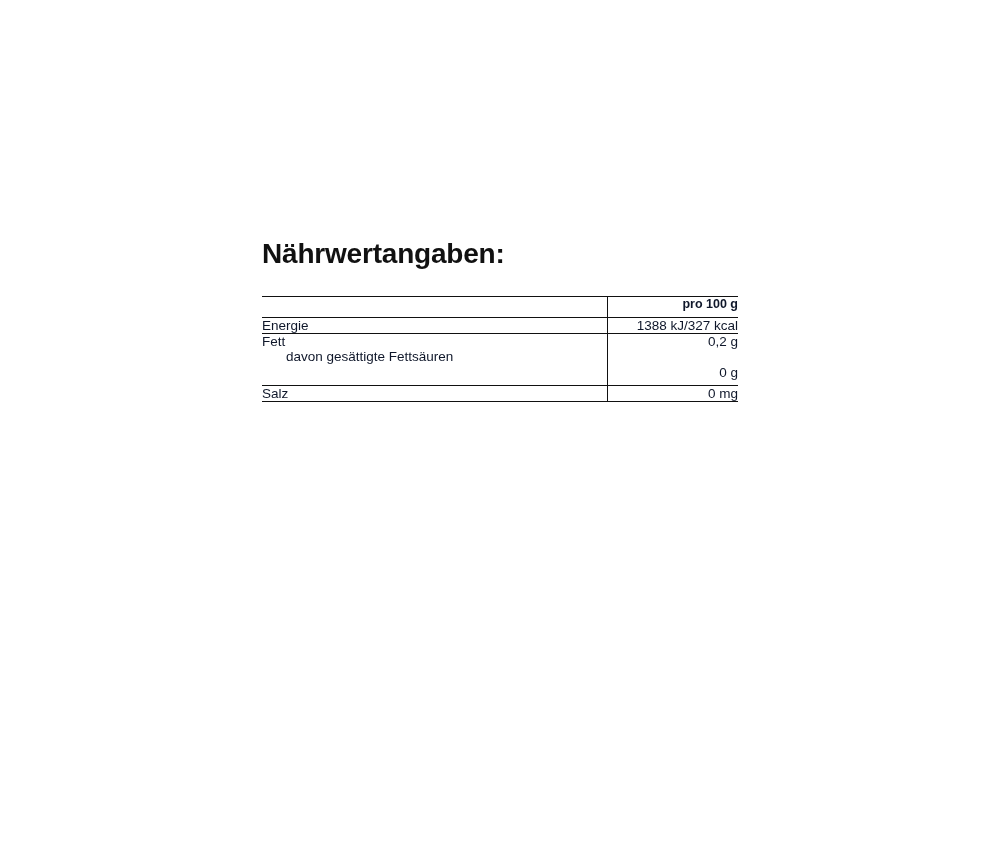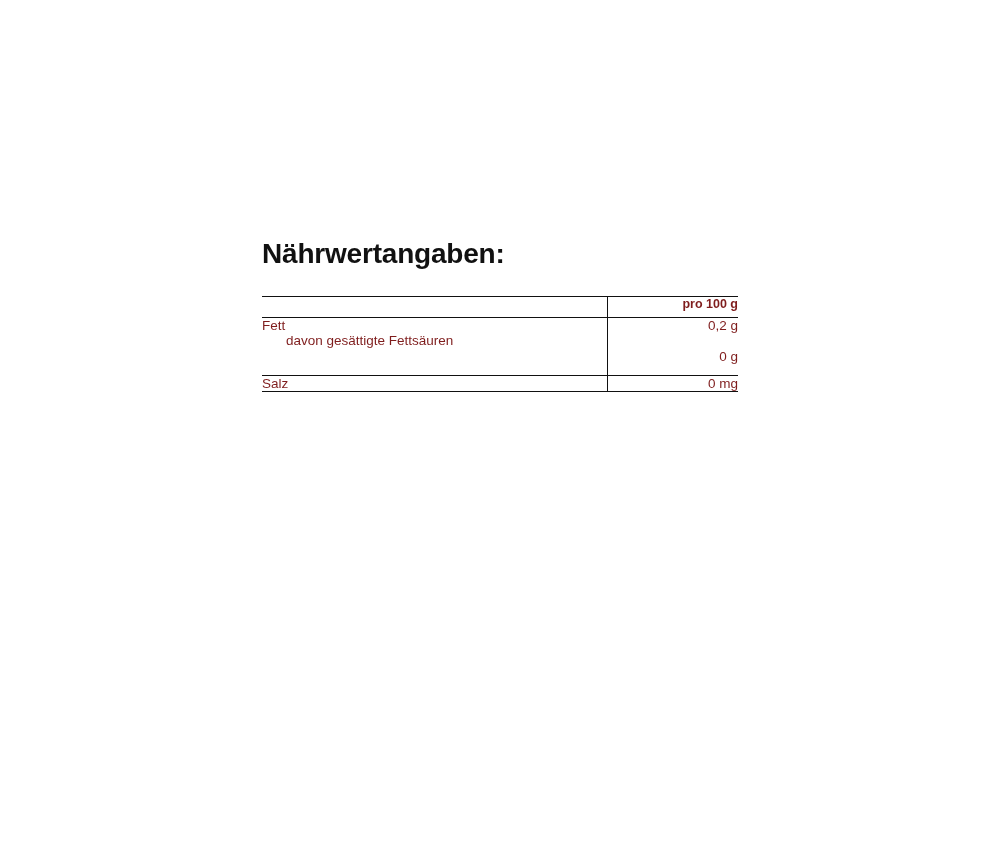--- a/index.html
+++ b/index.html
@@ -34,21 +34,21 @@
     white-space: nowrap;
   }
   .nutrition-table {
     position: absolute;
     left: 262px;
     top: 296px;
     width: 476px;
     border-collapse: collapse;
     table-layout: fixed;
     font-size: 13.5px;
-    color: #7f1d1d;
+    color: #0f172a;
   }
   .nutrition-table td {
     padding: 0;
     vertical-align: top;
   }
   .nutrition-table tr {
     border-bottom: 1px solid #111111;
   }
   .nutrition-table tr.head-row {
     border-top: 1px solid #111111;
@@ -78,38 +78,42 @@
     display: block;
   }
   .val-line {
     display: block;
   }
   .val-line.second {
     margin-top: 16px;
   }
   .row-fat .col-label,
   .row-fat .col-value {
-    padding-bottom: 11px;
+    padding-bottom: 5px;
     margin-top: 44px;
   }
 </style>
 </head>
 <body>
 
 <div class="sheet">
 
   <div class="title">Nährwertangaben:</div>
 
   <table class="nutrition-table">
     <tbody>
       <tr class="head-row">
         <td class="col-label"></td>
         <td class="col-value">pro 100 g</td>
       </tr>
 
+      <tr>
+        <td class="col-label">Energie</td>
+        <td class="col-value">1388 kJ/327 kcal</td>
+      </tr>
 
       <tr class="row-fat">
         <td class="col-label">
           <span class="label-main">Fett</span>
           <span class="sub">davon gesättigte Fettsäuren</span>
         </td>
         <td class="col-value">
           <span class="val-line">0,2 g</span>
           <span class="val-line second">0 g</span>
         </td>

